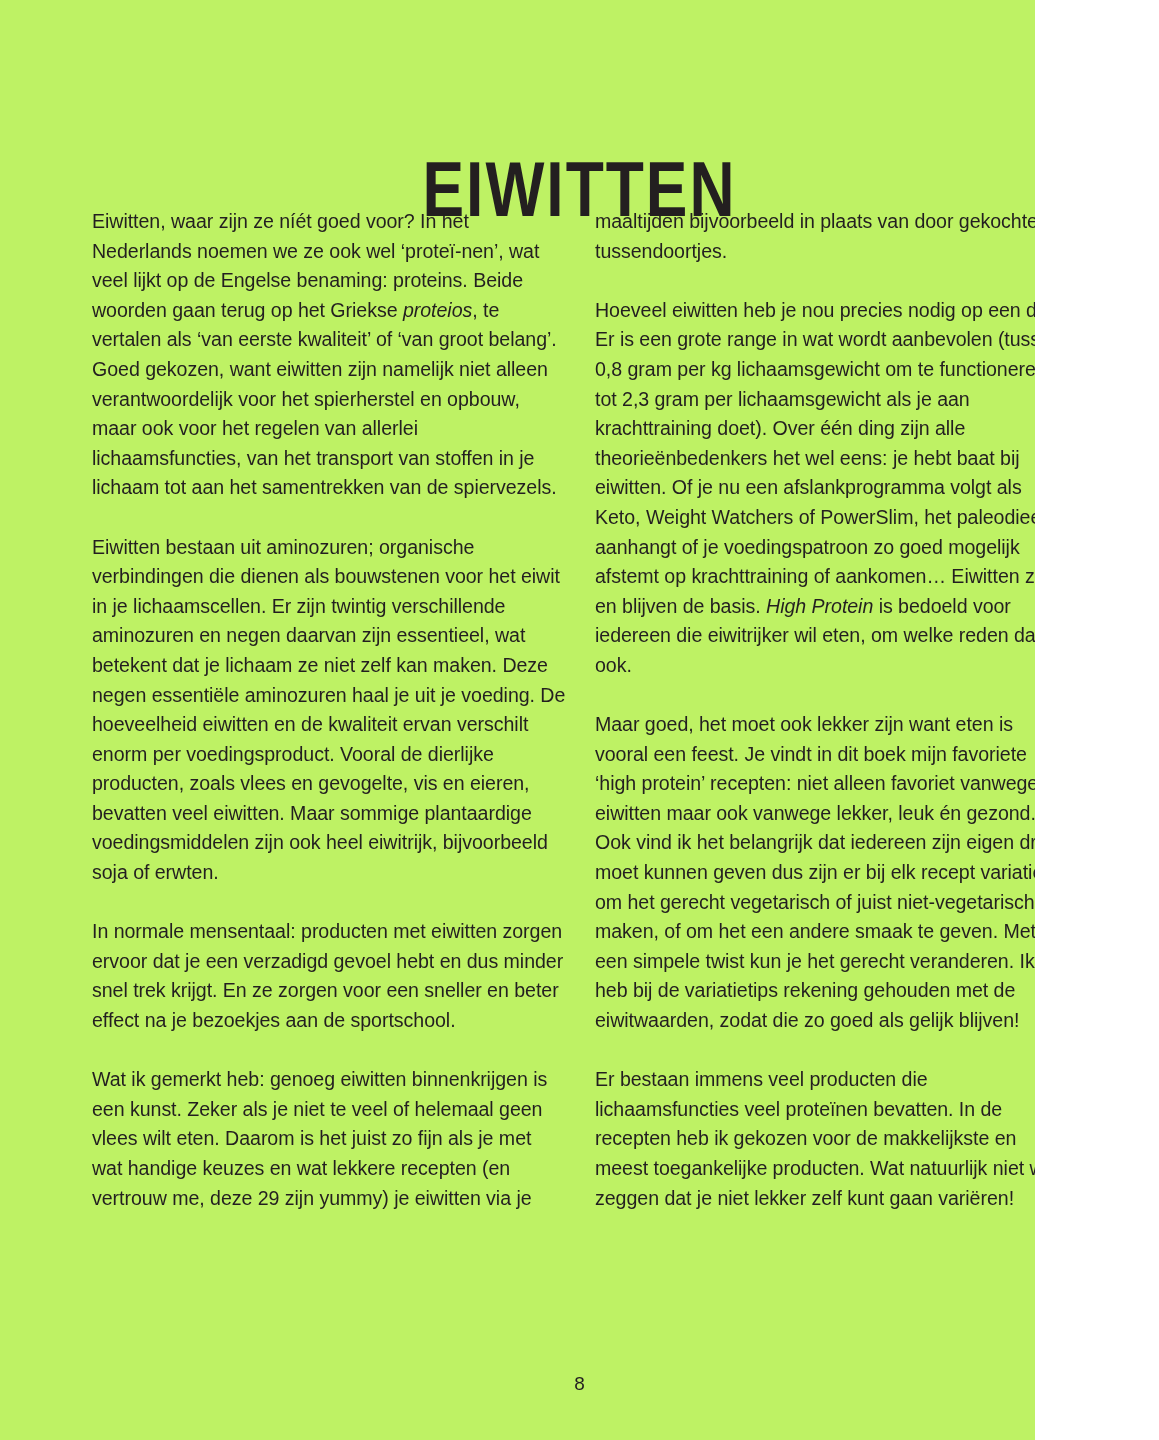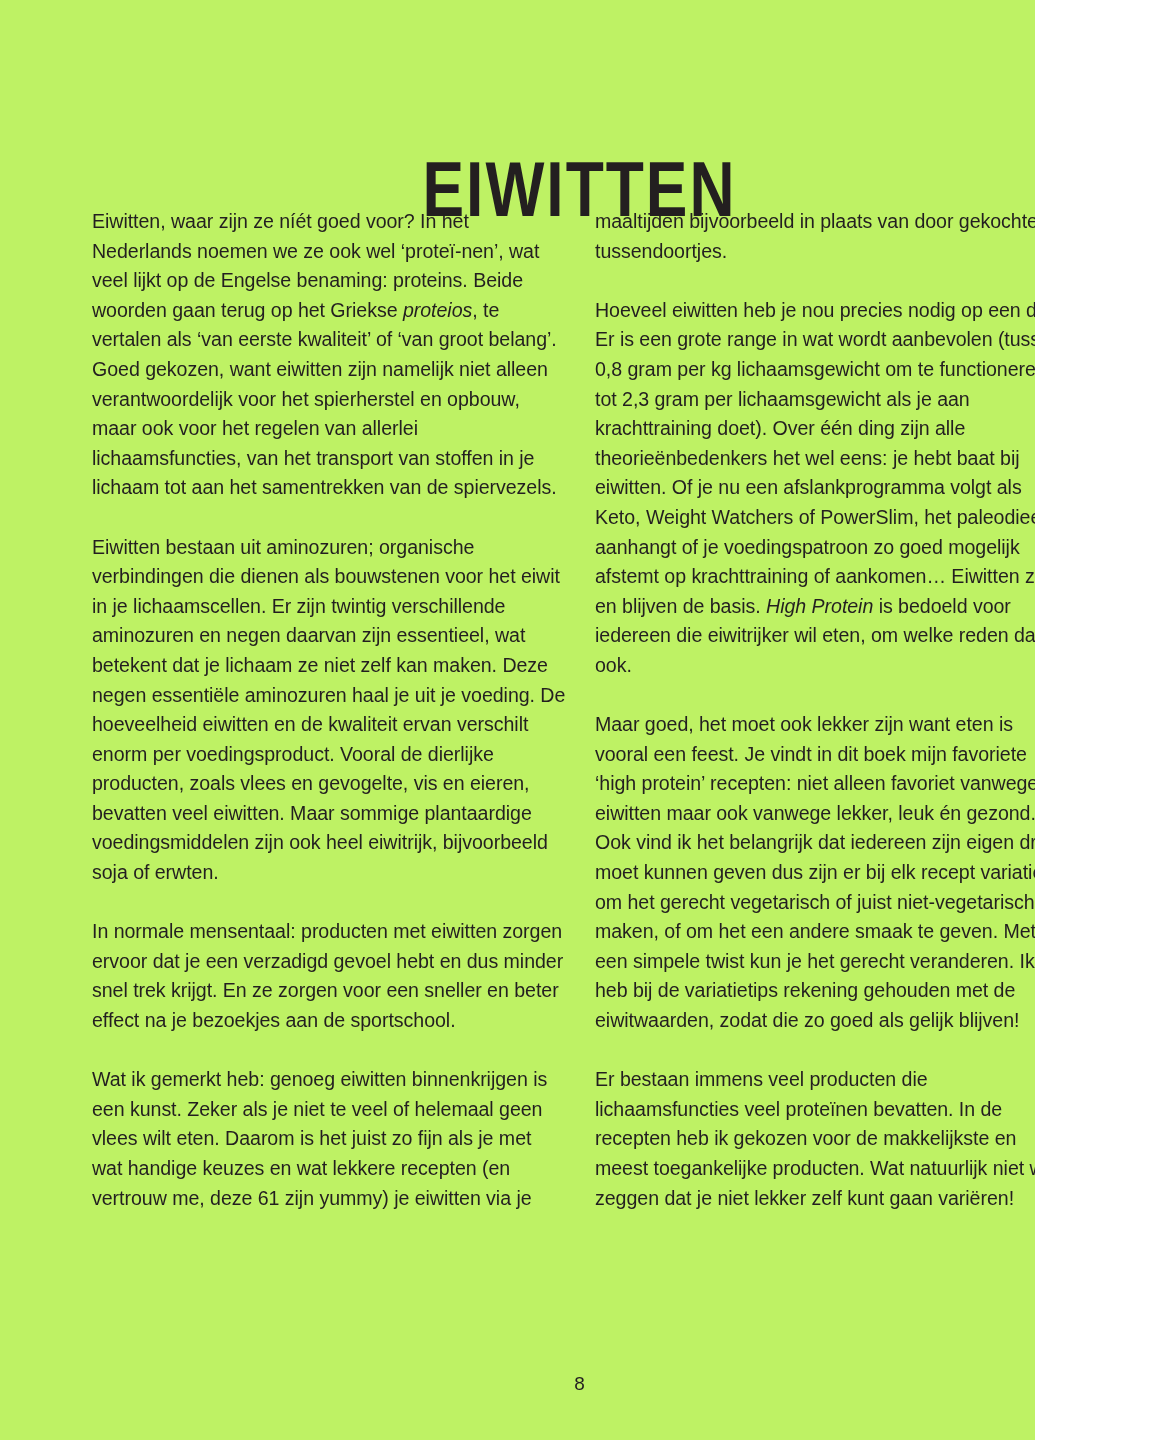--- a/index.html
+++ b/index.html
@@ -88,21 +88,21 @@
 <div class="page">
 
   <h1 class="page-title">EIWITTEN</h1>
 
   <div class="columns">
 
     <div class="column">
       <p class="para">Eiwitten, waar zijn ze níét goed voor? In het Nederlands noemen we ze ook wel ‘proteï-nen’, wat veel lijkt op de Engelse benaming: proteins. Beide woorden gaan terug op het Griekse <em>proteios</em>, te vertalen als ‘van eerste kwaliteit’ of ‘van groot belang’. Goed gekozen, want eiwitten zijn namelijk niet alleen verantwoordelijk voor het spierherstel en opbouw, maar ook voor het regelen van allerlei lichaamsfuncties, van het transport van stoffen in je lichaam tot aan het samentrekken van de spiervezels.</p>
       <p class="para">Eiwitten bestaan uit aminozuren; organische verbindingen die dienen als bouwstenen voor het eiwit in je lichaamscellen. Er zijn twintig verschillende aminozuren en negen daarvan zijn essentieel, wat betekent dat je lichaam ze niet zelf kan maken. Deze negen essentiële aminozuren haal je uit je voeding. De hoeveelheid eiwitten en de kwaliteit ervan verschilt enorm per voedingsproduct. Vooral de dierlijke producten, zoals vlees en gevogelte, vis en eieren, bevatten veel eiwitten. Maar sommige plantaardige voedingsmiddelen zijn ook heel eiwitrijk, bijvoorbeeld soja of erwten.</p>
       <p class="para">In normale mensentaal: producten met eiwitten zorgen ervoor dat je een verzadigd gevoel hebt en dus minder snel trek krijgt. En ze zorgen voor een sneller en beter effect na je bezoekjes aan de sportschool.</p>
-      <p class="para">Wat ik gemerkt heb: genoeg eiwitten binnenkrijgen is een kunst. Zeker als je niet te veel of helemaal geen vlees wilt eten. Daarom is het juist zo fijn als je met wat handige keuzes en wat lekkere recepten (en vertrouw me, deze 61 zijn yummy) je eiwitten via je</p>
+      <p class="para">Wat ik gemerkt heb: genoeg eiwitten binnenkrijgen is een kunst. Zeker als je niet te veel of helemaal geen vlees wilt eten. Daarom is het juist zo fijn als je met wat handige keuzes en wat lekkere recepten (en vertrouw me, deze 29 zijn yummy) je eiwitten via je</p>
     </div>
 
     <div class="column">
       <p class="para">maaltijden bijvoorbeeld in plaats van door gekochte tussendoortjes.</p>
       <p class="para">Hoeveel eiwitten heb je nou precies nodig op een dag? Er is een grote range in wat wordt aanbevolen (tussen 0,8 gram per kg lichaamsgewicht om te functioneren tot 2,3 gram per lichaamsgewicht als je aan krachttraining doet). Over één ding zijn alle theorieënbedenkers het wel eens: je hebt baat bij eiwitten. Of je nu een afslankprogramma volgt als Keto, Weight Watchers of PowerSlim, het paleodieet aanhangt of je voedingspatroon zo goed mogelijk afstemt op krachttraining of aankomen… Eiwitten zijn en blijven de basis. <em>High Protein</em> is bedoeld voor iedereen die eiwitrijker wil eten, om welke reden dan ook.</p>
       <p class="para">Maar goed, het moet ook lekker zijn want eten is vooral een feest. Je vindt in dit boek mijn favoriete ‘high protein’ recepten: niet alleen favoriet vanwege de eiwitten maar ook vanwege lekker, leuk én gezond. Ook vind ik het belangrijk dat iedereen zijn eigen draai moet kunnen geven dus zijn er bij elk recept variaties: om het gerecht vegetarisch of juist niet-vegetarisch te maken, of om het een andere smaak te geven.  Met een simpele twist kun je het gerecht veranderen. Ik heb bij de variatietips rekening gehouden met de eiwitwaarden, zodat die zo goed als gelijk blijven!</p>
       <p class="para">Er bestaan immens veel producten die lichaamsfuncties veel proteïnen bevatten. In de recepten heb ik gekozen voor de makkelijkste en meest toegankelijke producten. Wat natuurlijk niet wil zeggen dat je niet lekker zelf kunt gaan variëren!</p>
     </div>
 
   </div>

